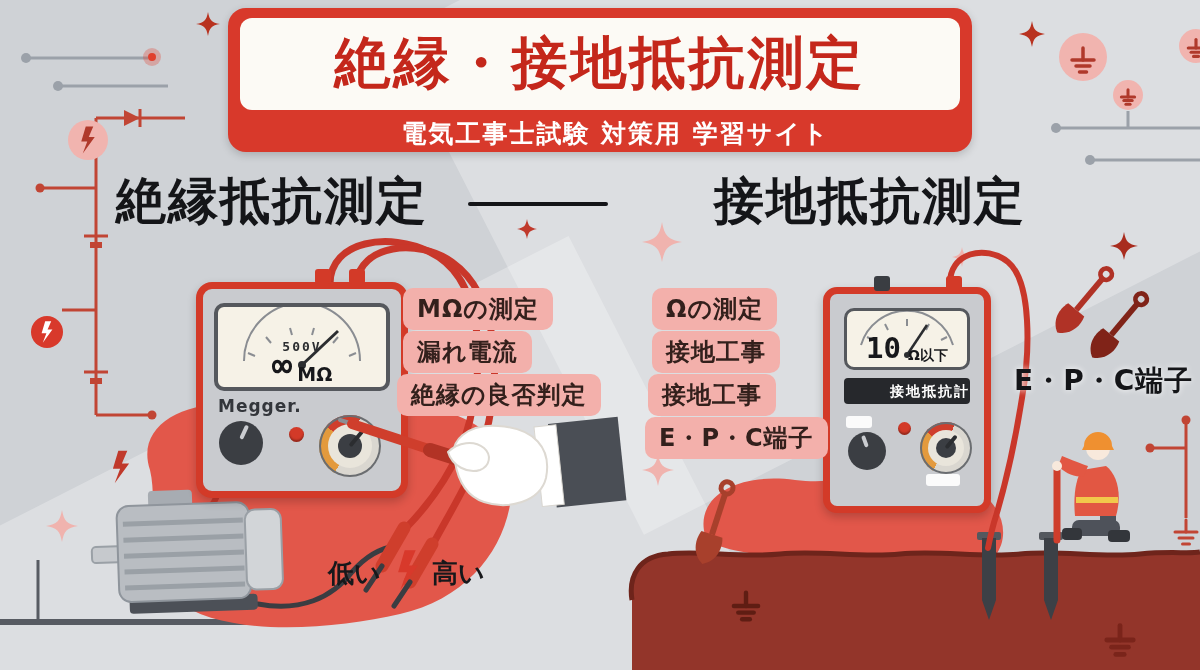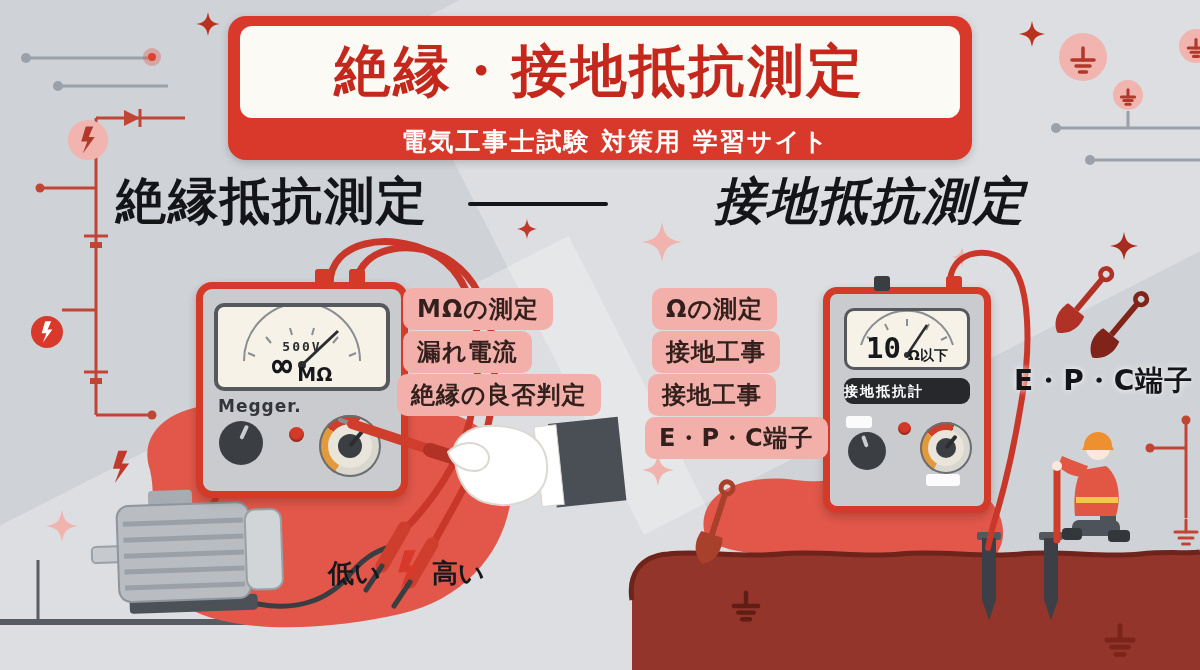--- a/index.html
+++ b/index.html
@@ -2,21 +2,21 @@
 <html><head>
 <meta charset="utf-8">
 <style>
   * { box-sizing: border-box; margin: 0; padding: 0; }
   html,body { background:#9aa0a8; }
   .canvas {
     position: relative; width: 1200px; height: 670px; overflow: hidden;
     background: #cfd2d6;
     font-family: "DejaVu Sans", "Liberation Sans", sans-serif;
   }
-  .abs { position: absolute; margin-top: 8px; }
+  .abs { position: absolute; }
   .panel { position:absolute; background: rgba(255,255,255,0.28); z-index:0; }
   #panelA { left: 470px; top: -190px; width: 860px; height: 560px; transform: rotate(-27deg); }
   #panelB { left: -240px; top: 430px; width: 980px; height: 520px; transform: rotate(-27deg); }
 
   svg.layer { position:absolute; left:0; top:0; }
   #bg { z-index: 1; }
   #fg { z-index: 5; pointer-events: none; }
 
   
   .banner { left:228px; top:8px; width:744px; height:144px; background:#d8392b;
@@ -24,21 +24,21 @@
   .banner-inner { position:absolute; left:12px; top:10px; right:12px; height:92px;
             background:#fcfaf5; border-radius:12px; display:flex; align-items:center; justify-content:center; }
   .banner-title { font-size:56px; font-weight:900; color:#c4271b; letter-spacing:3px; white-space:nowrap; }
   .banner-sub { position:absolute; left:0; right:0; top:109px; text-align:center; color:#ffffff;
             font-weight:800; font-size:25px; letter-spacing:2px;padding-left:31px; }
 
   
   .heading { position:absolute; top:168px; font-size:50px; font-weight:900; color:#141518;
              letter-spacing:2px; z-index:4; white-space:nowrap; }
   #heading-left { left:116px; }
-  #heading-right { left:714px;font-style:italic; }
+  #heading-right { left:714px; }
   .heading-rule { position:absolute; left:468px; top:202px; width:140px; height:4px;
              background:#141518; z-index:4; border-radius:2px; }
 
   
   .badge { position:absolute; background:#f3b0ab; color:#33201c; font-weight:800; font-size:24px;
            padding:5px 14px; border-radius:10px; letter-spacing:1px; z-index:3; white-space:nowrap; }
   #lb0 { left:403px; top:288px; }  #lb1 { left:403px; top:331px; }  #lb2 { left:397px; top:374px; }
   #rb0 { left:652px; top:288px; }  #rb1 { left:652px; top:331px; }
   #rb2 { left:648px; top:374px; }  #rb3 { left:645px; top:417px; }
 
@@ -59,21 +59,21 @@
        letter-spacing:2px; color:#2b2d30; }
   .disp-row { position:absolute; left:0; right:0; bottom:2px; text-align:center; color:#17181b; }
   .disp-inf { font-family:"DejaVu Sans Mono", monospace; font-weight:700; font-size:34px; vertical-align:bottom; }
   .disp-unit { font-weight:800; font-size:19px; vertical-align:bottom; margin-left:0; }
   .disp-val { font-family:"DejaVu Sans Mono", monospace; font-weight:700; font-size:29px; vertical-align:bottom; }
   .disp-unit-sm { font-weight:800; font-size:14px; vertical-align:bottom; margin-left:2px; }
 
   .brand { position:absolute; left:15px; top:107px; font-size:17px; font-weight:800;
            color:#33363b; letter-spacing:1px; }
   .name-band { position:absolute; left:14px; top:84px; width:126px; height:26px; background:#26282c;
-           border-radius:9px; color:#ffffff; font-size:14px; font-weight:700; text-align:left;
+           border-radius:4px; color:#ffffff; font-size:14px; font-weight:700; text-align:right;
            line-height:26px; letter-spacing:2px; }
 
   .knob { position:absolute; border-radius:50%; background:#3b3e43; }
   .knob .tick { position:absolute; left:50%; top:3px; width:4px; height:15px; margin-left:-2px;
            background:#caccd0; border-radius:2px; transform-origin:50% 100%; }
   .btn-red { position:absolute; width:15px; height:15px; border-radius:50%; background:#d33a28;
            box-shadow: inset 0 -2px 2px rgba(0,0,0,.3); }
   .dial { position:absolute; border-radius:50%;
            background: conic-gradient(from 210deg, #e39a3d 0deg 100deg, #cf3e2c 100deg 170deg, #dad7d0 170deg 360deg);
            box-shadow: inset 0 0 0 2px #6a6d71; }

